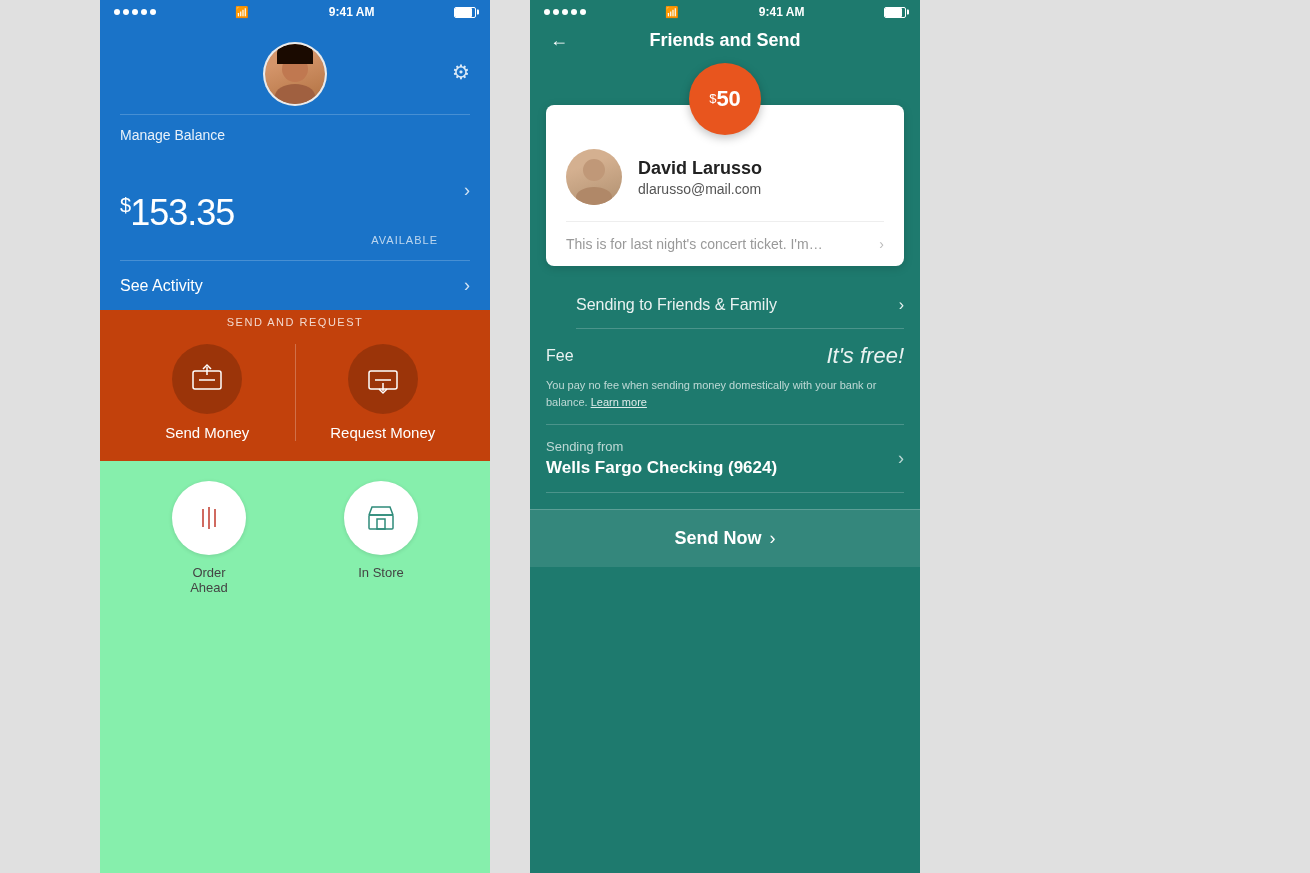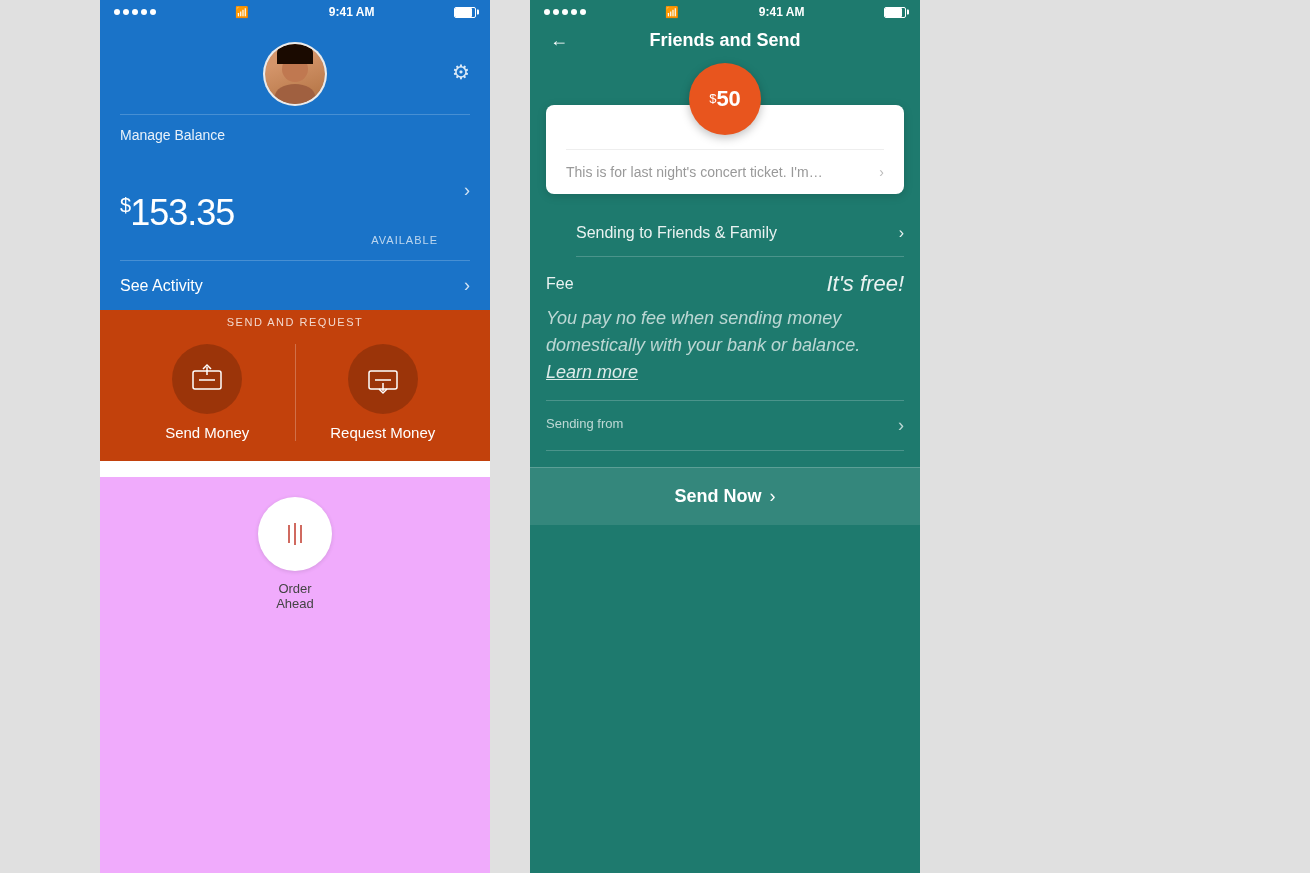--- a/index.html
+++ b/index.html
@@ -229,24 +229,23 @@
       fill: none;
       stroke-width: 1.5;
     }
     .sr-label {
       font-size: 15px;
       color: #fff;
     }
 
     
     .bottom-section {
-      background: #f0abfc;
+      background: #86efac;
       flex: 1;
       padding: 20px 27px 10px;
-      margin-top: 16px;
     }
     .bottom-icons-row {
       display: flex;
       justify-content: space-around;
       gap: 8px;
     }
     .bottom-btn {
       display: flex;
       flex-direction: column;
       align-items: center;
@@ -417,24 +416,23 @@
     }
     .fee-top {
       display: flex;
       justify-content: space-between;
       align-items: center;
       margin-bottom: 8px;
     }
     .fee-label { font-size: 16px; color: rgba(255,255,255,0.9); }
     .fee-value { font-size: 22px; color: rgba(255,255,255,0.9); font-weight: 500; font-style: italic; }
     .fee-desc {
-      font-size: 18px;
+      font-size: 11px;
       color: rgba(255,255,255,0.7);
       line-height: 1.5;
-      font-style: italic;
     }
     .fee-desc a {
       color: rgba(255,255,255,0.85);
       text-decoration: underline;
     }
 
     .sending-from-section {
       padding: 14px 0;
       border-bottom: 1px solid rgba(255,255,255,0.2);
       display: flex;
@@ -562,20 +560,33 @@
             <line x1="17" y1="6" x2="17" y2="28"></line>
             <line x1="23" y1="8" x2="23" y2="26"></line>
           </svg>
         </div>
         <div style="text-align:center; font-size:13px; color:#444;">
           <span>Order</span><br>
           <span>Ahead</span>
         </div>
       </div>
 
+      <div class="bottom-btn">
+        <div class="bottom-icon-circle">
+          <svg viewBox="0 0 34 34" fill="none" stroke="#2e8b7a" stroke-width="1.5">
+            <rect x="5" y="14" width="24" height="14" rx="1"></rect>
+            <polyline points="5,14 8,6 26,6 29,14"></polyline>
+            <rect x="13" y="18" width="8" height="10"></rect>
+            <line x1="5" y1="14" x2="29" y2="14"></line>
+          </svg>
+        </div>
+        <div style="text-align:center; font-size:13px; color:#444;">
+          <span>In Store</span>
+        </div>
+      </div>
 
 
     </div>
   </div>
 
 </div>
 
 <div style="width:20px;"></div>
 
 <div class="phone phone-right right-phone-bg">
@@ -601,20 +612,27 @@
   </div>
 
   <div class="amount-badge-container">
     <div class="amount-badge">
       <sup>$</sup>
         <span>50</span>
     </div>
   </div>
 
   <div class="review-card">
+    <div class="recipient-row">
+      <div class="recipient-avatar"></div>
+      <div class="recipient-info">
+        <div class="recipient-name">David Larusso</div>
+        <div class="recipient-email">dlarusso@mail.com</div>
+      </div>
+    </div>
     <div class="memo-row">
       <span class="memo-text">This is for last night's concert ticket. I'm…</span>
       <span class="memo-chevron">›</span>
     </div>
   </div>
 
   <div class="info-rows">
 
     <div class="info-row">
       <span class="info-row-label">Sending to Friends &amp; Family</span>
@@ -628,20 +646,21 @@
       </div>
       <div class="fee-desc">
         <span>You pay no fee when sending money domestically with your bank or balance.</span>
         <a href="#">Learn more</a>
       </div>
     </div>
 
     <div class="sending-from-section">
       <div class="sending-from-info">
         <div class="sending-from-label">Sending from</div>
+        <div class="sending-from-account">Wells Fargo Checking (9624)</div>
       </div>
       <span style="color:rgba(255,255,255,0.7); font-size:18px;">›</span>
     </div>
 
   </div>
 
   <div class="send-now-btn">
     <span class="send-now-label">Send Now</span>
     <span style="color:#fff; font-size:18px;">›</span>
   </div>

